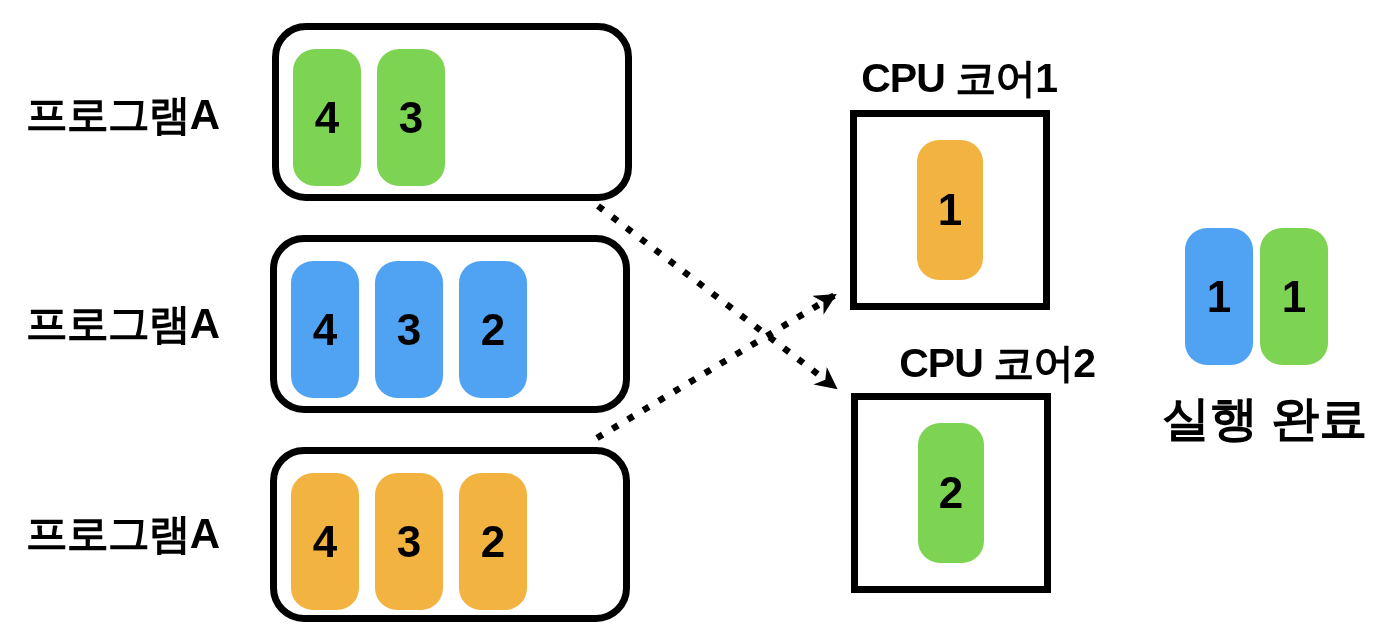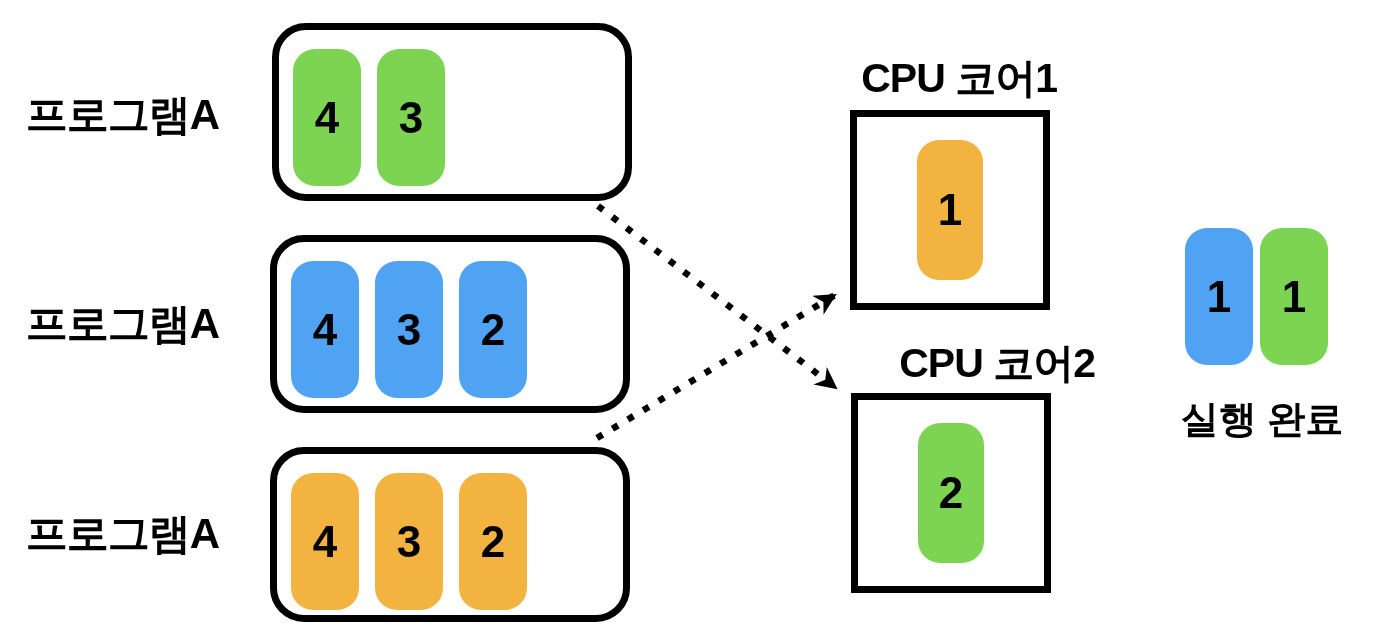--- a/index.html
+++ b/index.html
@@ -33,21 +33,21 @@
     display: flex; align-items: center; justify-content: center;
   }
   .core-pill {
     width: 66px; height: 140px; border-radius: 22px;
     display: flex; align-items: center; justify-content: center;
     font-size: 44px;
   }
   .done-pills { position: absolute; left: 1185px; top: 228px; display: flex; gap: 7px; }
   .done-label {
     position: absolute; left: 1162px; top: 396px; width: 200px;
-    text-align: center; font-size: 38px; line-height: 46px; white-space: nowrap;
+    text-align: center; font-size: 48px; line-height: 46px; white-space: nowrap;
   }
   .arrows-svg { position: absolute; left: 0; top: 0; pointer-events: none; }
 </style>
 </head>
 <body>
 
 <div class="prog-label" style="top:91px">프로그램A</div>
 <div class="prog-label" style="top:300px">프로그램A</div>
 <div class="prog-label" style="top:510px">프로그램A</div>
 

